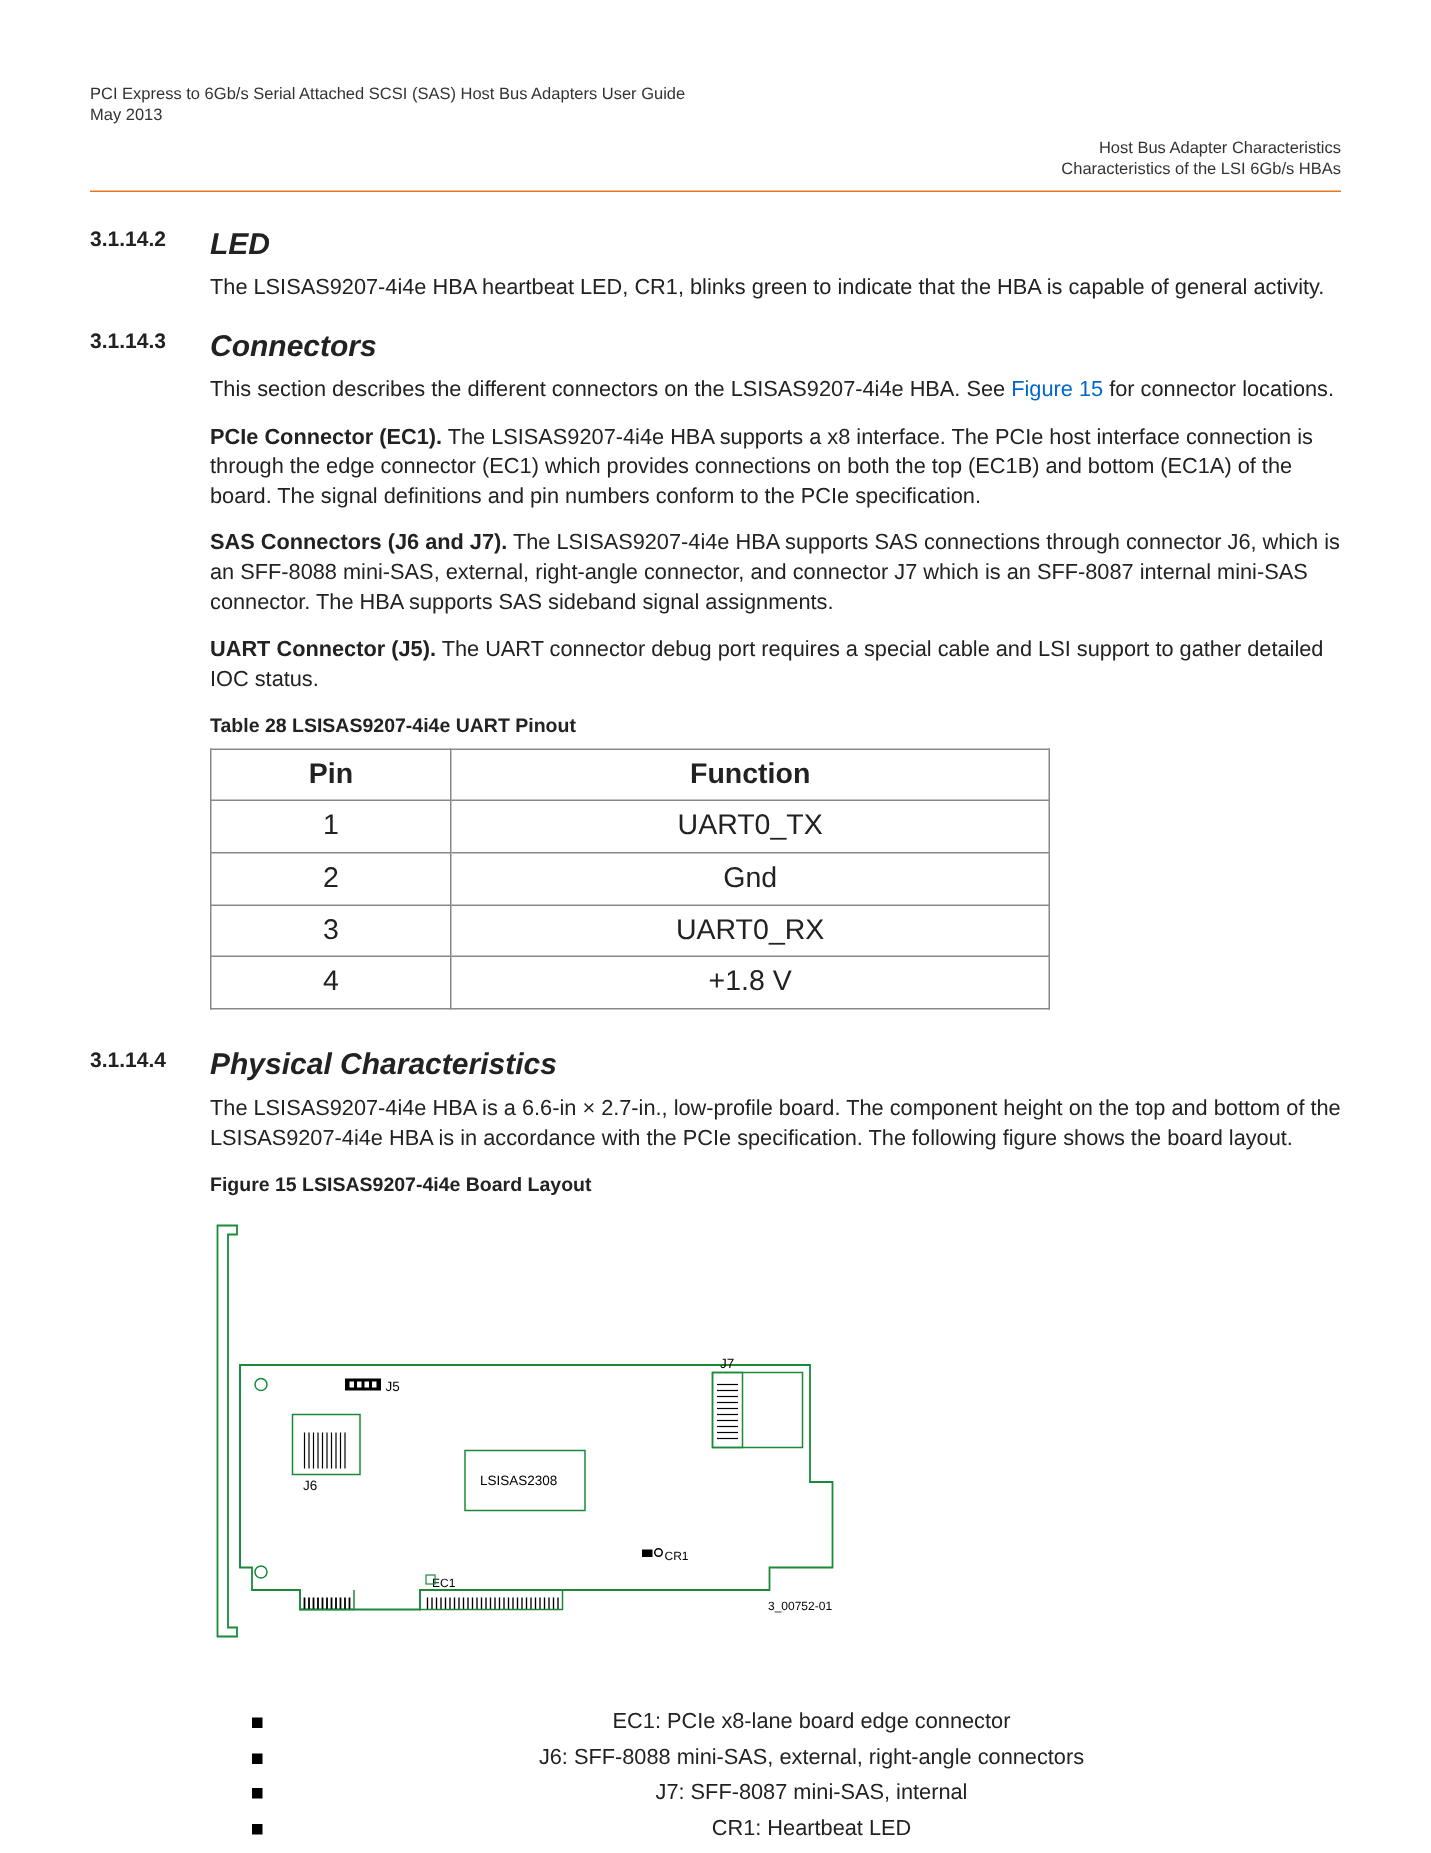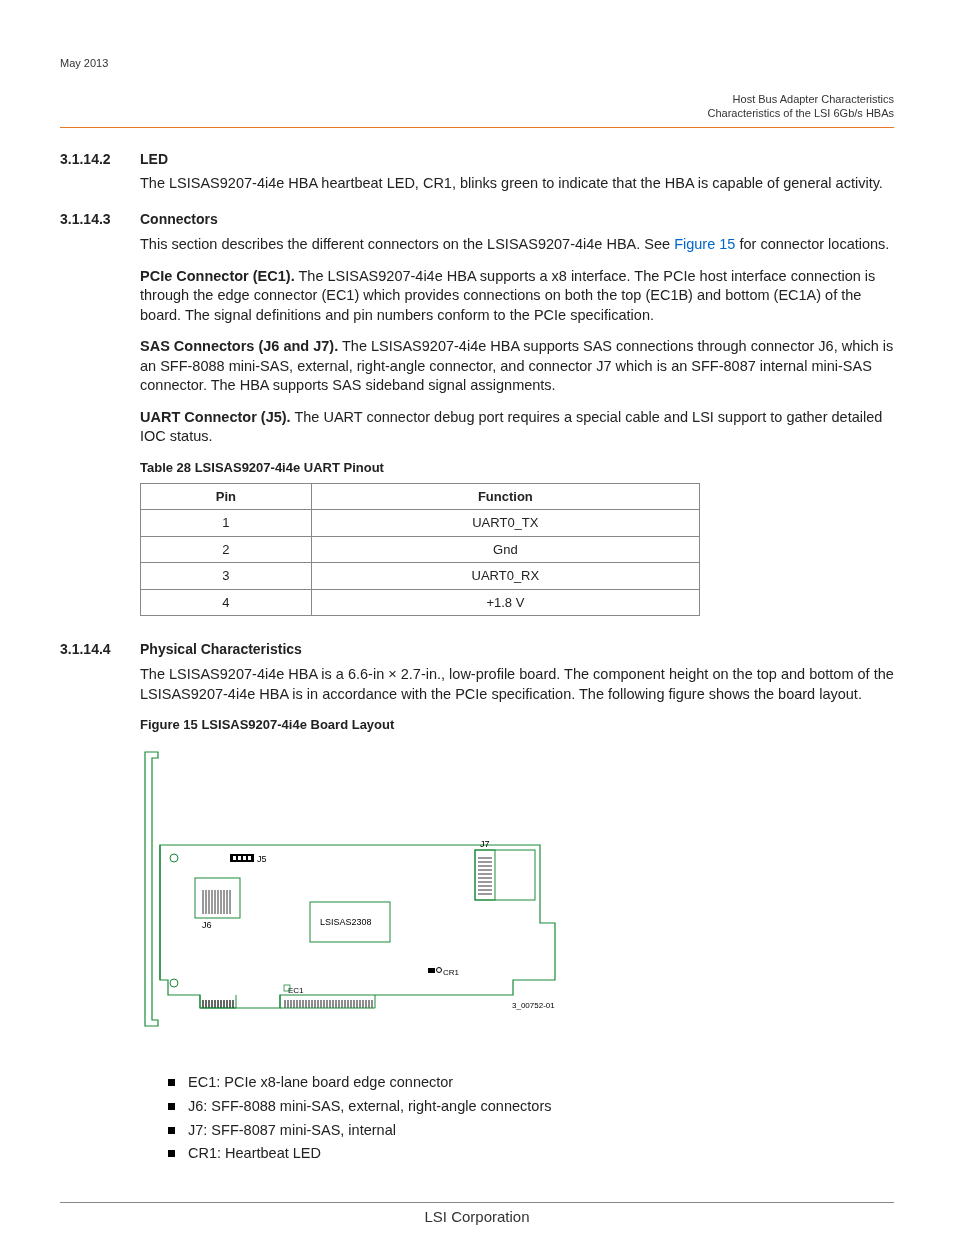--- a/index.html
+++ b/index.html
@@ -25,37 +25,37 @@
     display: flex;
     margin-bottom: 4px;
   }
   .sec-num {
     width: 80px;
     flex: 0 0 80px;
     font-weight: bold;
     font-size: 14px;
   }
   .sec-body { flex: 1; }
-  .sec-title { font-weight: bold; font-size: 14px; }
+  .sec-title { font-weight: bold; font-size: 20px; font-style: italic; }
   p { margin: 6px 0 12px 0; }
   a.fig-link { color: #0066cc; text-decoration: none; }
   .caption { font-weight: bold; font-size: 13px; margin: 10px 0 6px 0; }
   table.pinout {
     border-collapse: collapse;
     width: 560px;
-    font-size: 13px;
+    font-size: 19px;
   }
   table.pinout th, table.pinout td {
     border: 1px solid #888;
     padding: 4px 8px;
     text-align: center;
   }
   table.pinout th { font-weight: bold; }
   ul.square { list-style: none; padding-left: 28px; margin: 8px 0; }
-  ul.square li { position: relative; padding-left: 20px; margin: 4px 0; }
+  ul.square li { position: relative; padding-left: 20px; margin: 4px 0; text-align: center; }
   ul.square li::before {
     content: "";
     position: absolute;
     left: 0;
     top: 6px;
     width: 7px;
     height: 7px;
     background: #000;
   }
   .footer {
@@ -64,20 +64,21 @@
     color: #333;
     line-height: 1.3;
   }
   .board-svg { margin: 10px 0 20px 0; }
 </style>
 </head>
 <body>
 
 <div class="header-row">
   <div class="left">
+    <div>PCI Express to 6Gb/s Serial Attached SCSI (SAS) Host Bus Adapters User Guide</div>
     <div>May 2013</div>
   </div>
   <div class="right">
     <div>Host Bus Adapter Characteristics</div>
     <div>Characteristics of the LSI 6Gb/s HBAs</div>
   </div>
 </div>
 <hr class="orange">
 
 <div class="section">

